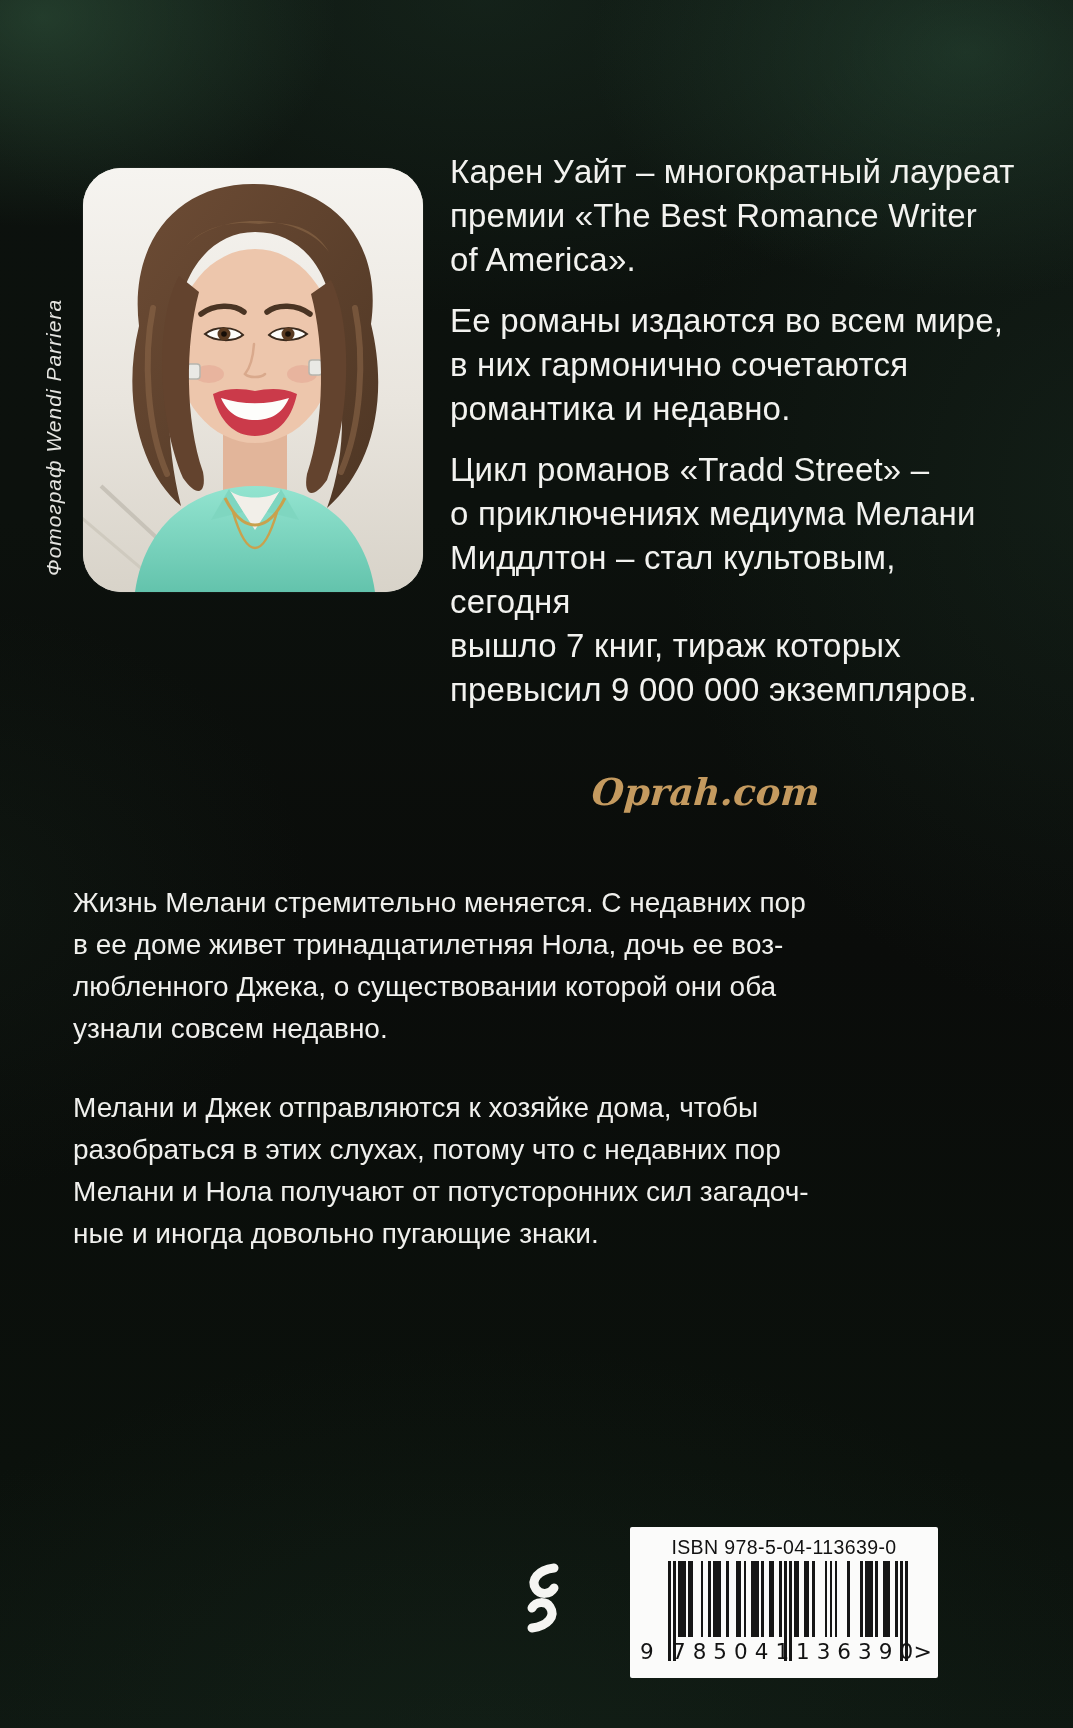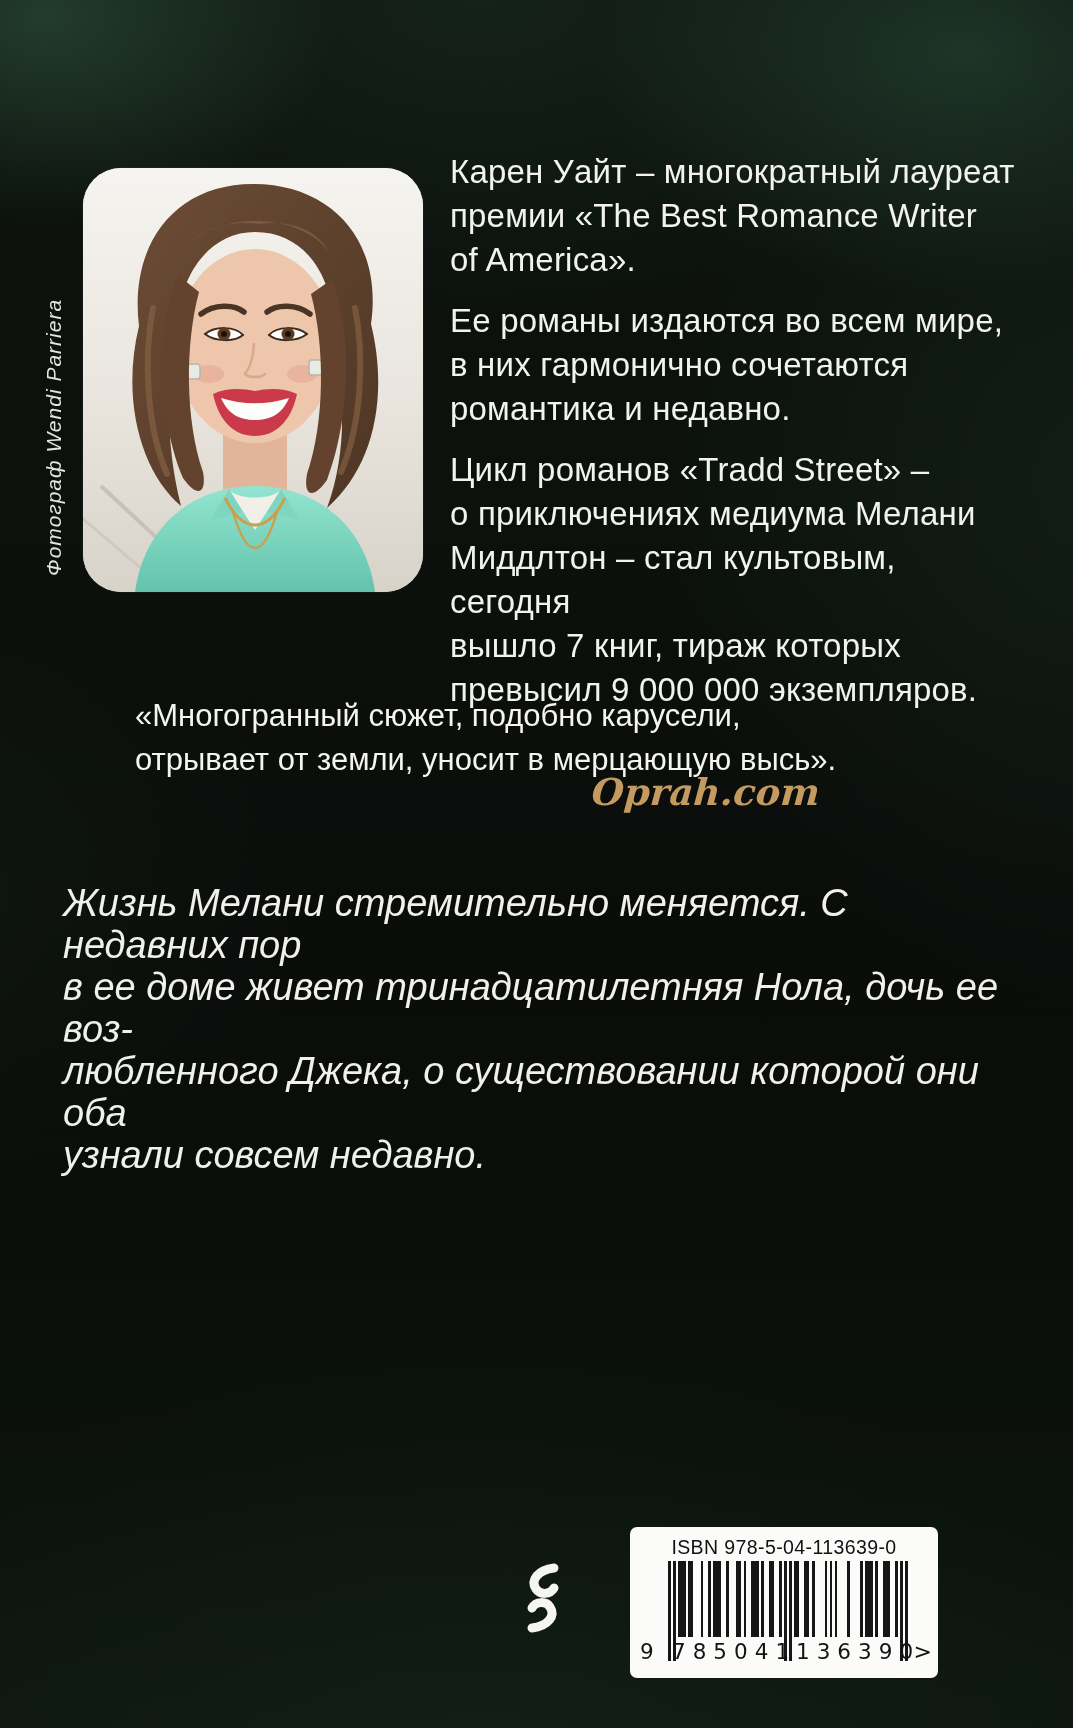--- a/index.html
+++ b/index.html
@@ -40,30 +40,30 @@
     position:absolute; left:135px; top:694px; width:780px;
     color:#f4f4f1; font-size:31px; line-height:44px; white-space:pre-line;
   }
   .quote-source{
     position:absolute; left:592px; top:770px; width:220px;
     font-family:"DejaVu Serif", serif; font-style:italic; font-weight:600;
     font-size:37px; color:#c49a5f; transform:skewX(-4deg);
   }
   
   .synopsis{
-    position:absolute; left:63px; top:882px; width:952px;
-    color:#f0f0ed; font-style:italic; font-size:38px; line-height:42px;
+    position:absolute; left:73px; top:882px; width:952px;
+    color:#f0f0ed; font-size:28px; line-height:42px;
   }
   .synopsis p{margin:0 0 37px 0; white-space:pre-line;}
   
   .publisher-logo{position:absolute; left:518px; top:1562px; width:50px; height:72px;}
   
   .barcode{
     position:absolute; left:630px; top:1527px; width:308px; height:151px;
-    background:#fbfbfa; border-radius:7px; color:#141414;
+    background:#fbfbfa; border-radius:2px; color:#141414;
   }
   .isbn{position:absolute; top:9px; left:0; right:0; text-align:center;
     font-size:19.5px; letter-spacing:0.4px; color:#121212;}
   .ean-bars{position:absolute; left:38px; top:34px; width:240px; height:76px;}
   .ean-bars .bar{position:absolute; top:0; height:76px; background:#161616;}
   .ean-bars .bar.guard{height:100px;}
   .ean-digits{position:absolute; top:112px; left:0; right:0; height:26px;
     font-family:"DejaVu Sans", sans-serif; font-size:21.5px; color:#131313;}
   .ean-digits .d9{position:absolute; left:10px;}
   .ean-digits .g1{position:absolute; left:42px; letter-spacing:7px;}
@@ -152,29 +152,31 @@
     <p>Ее романы издаются во всем мире,
 в них гармонично сочетаются
 романтика и недавно.</p>
     <p>Цикл романов «Tradd Street» –
 о приключениях медиума Мелани
 Миддлтон – стал культовым, сегодня
 вышло 7 книг, тираж которых
 превысил 9 000 000 экземпляров.</p>
   </div>
 
-  <div class="quote">«Многогранный сюжет, подобно карусели,
-отрывает от земли, уносит в мерцающую высь».</div>
   <div class="quote-source">Oprah.com</div>
 
   <div class="synopsis">
     <p>Жизнь Мелани стремительно меняется. С недавних пор
 в ее доме живет тринадцатилетняя Нола, дочь ее воз-
 любленного Джека, о существовании которой они оба
 узнали совсем недавно.</p>
+    <p>Мелани и Джек отправляются к хозяйке дома, чтобы
+разобраться в этих слухах, потому что с недавних пор
+Мелани и Нола получают от потусторонних сил загадоч-
+ные и иногда довольно пугающие знаки.</p>
   </div>
 
   <div class="publisher-logo">
     <svg viewBox="0 0 50 72" width="50" height="72" xmlns="http://www.w3.org/2000/svg">
       <path d="M36 6 C 20 8, 12 18, 18 27 C 22 33, 32 33, 36 26" stroke="#f5f5f2" stroke-width="9" fill="none" stroke-linecap="round"></path>
       <path d="M14 66 C 30 64, 38 54, 32 45 C 28 39, 18 39, 14 46" stroke="#f5f5f2" stroke-width="9" fill="none" stroke-linecap="round"></path>
     </svg>
   </div>
 
   <div class="barcode">

